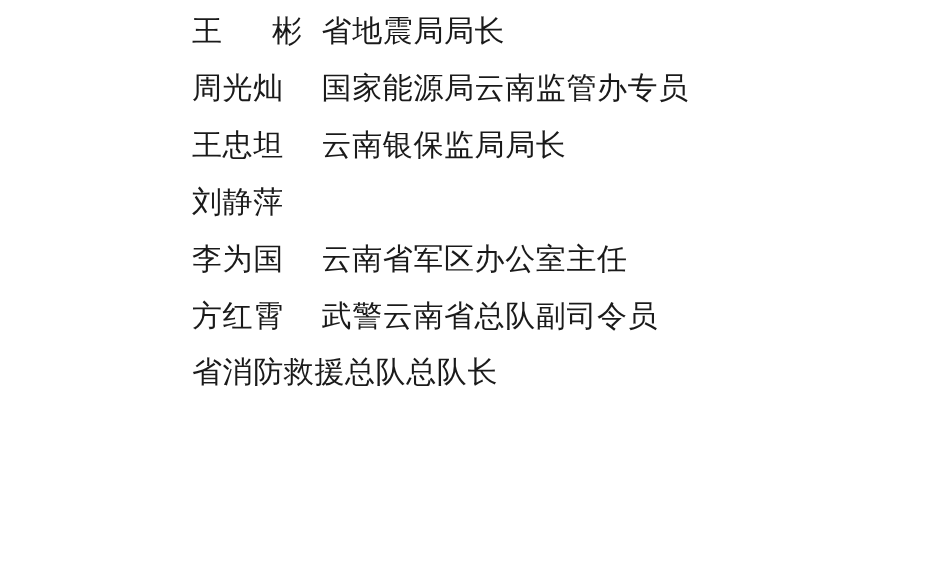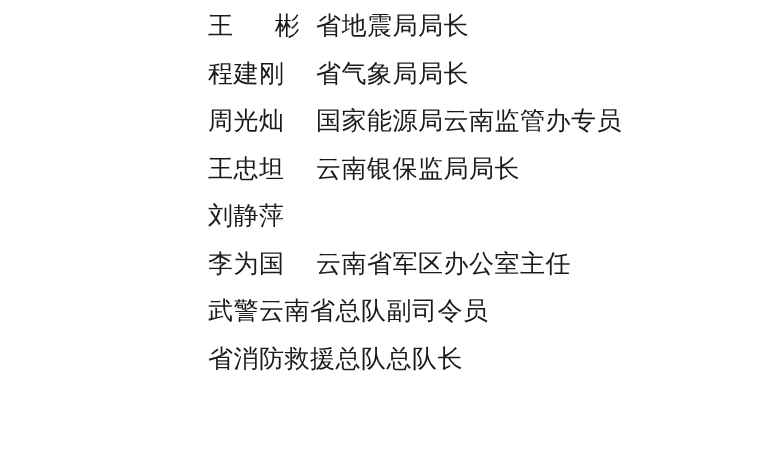--- a/index.html
+++ b/index.html
@@ -10,21 +10,20 @@
   body {
     width: 783px;
     height: 476px;
     overflow: hidden;
     font-family: "DejaVu Serif", "Liberation Serif", serif;
     color: #1a1a1a;
   }
   #roster {
     padding-top: 2px;
     padding-left: 160px;
-    margin-left: 48px;
   }
   .entry {
     display: flex;
     align-items: baseline;
     height: 47.5px;
     line-height: 47.5px;
     white-space: nowrap;
   }
   .name {
     width: 108px;
@@ -48,37 +47,34 @@
 </style>
 </head>
 <body>
 
 <div id="roster">
     <div class="entry">
       <span class="name spaced">王  彬</span>
       <span class="title">省地震局局长</span>
     </div>
     <div class="entry">
-      <span class="name">程建刚</span>
-      <span class="title">省气象局局长</span>
-    </div>
-    <div class="entry">
       <span class="name">周光灿</span>
       <span class="title">国家能源局云南监管办专员</span>
     </div>
     <div class="entry">
       <span class="name">王忠坦</span>
       <span class="title">云南银保监局局长</span>
     </div>
     <div class="entry">
       <span class="name">刘静萍</span>
     </div>
     <div class="entry">
       <span class="name">李为国</span>
       <span class="title">云南省军区办公室主任</span>
     </div>
     <div class="entry">
+      <span class="name">方红霄</span>
       <span class="title">武警云南省总队副司令员</span>
     </div>
     <div class="entry">
       <span class="title">省消防救援总队总队长</span>
     </div>
   </div>
 
 </body></html>

